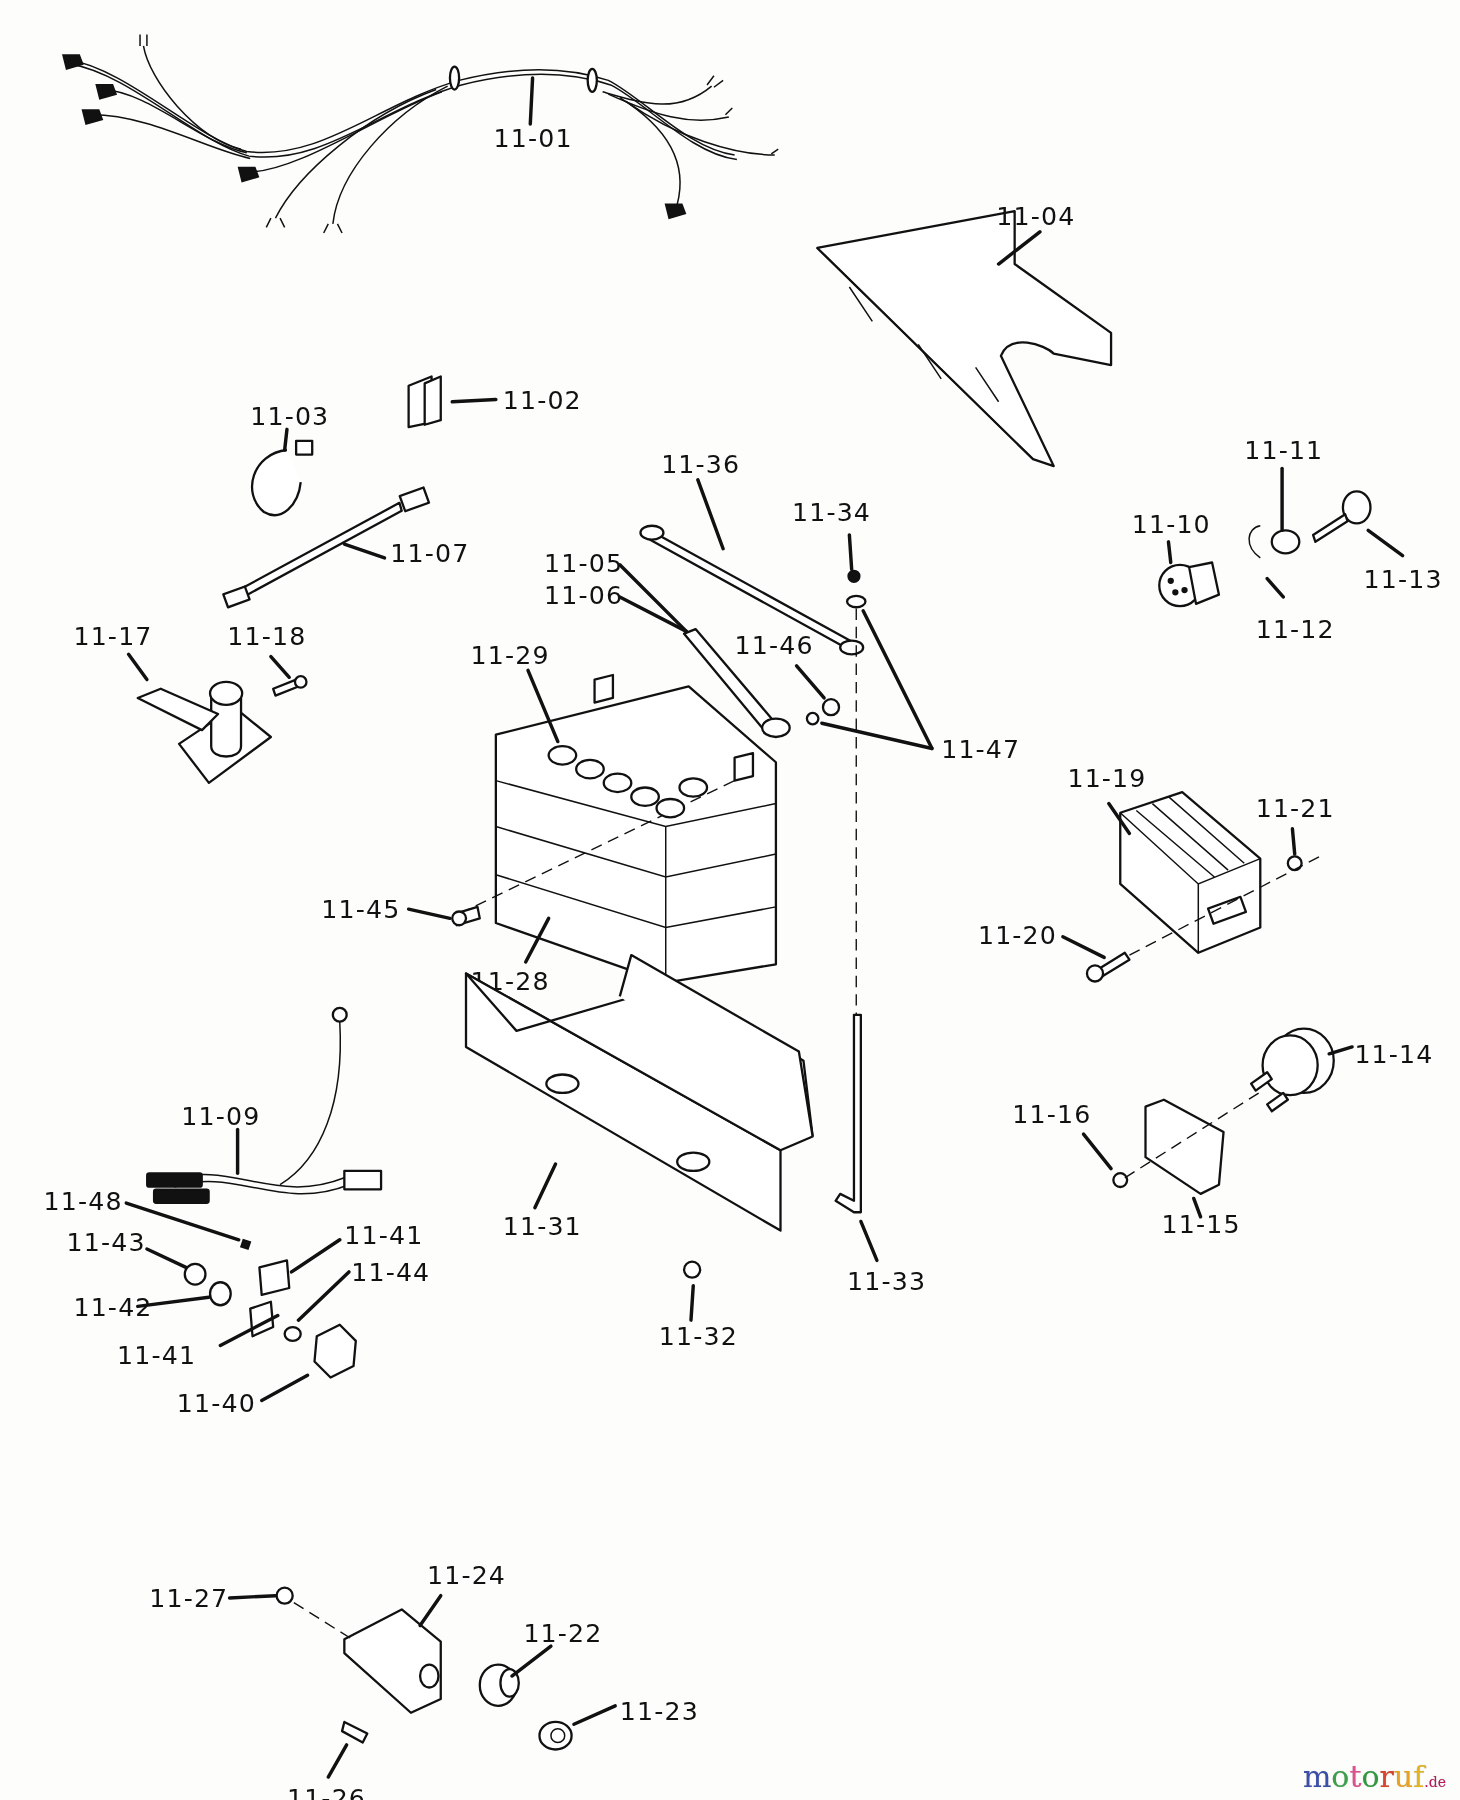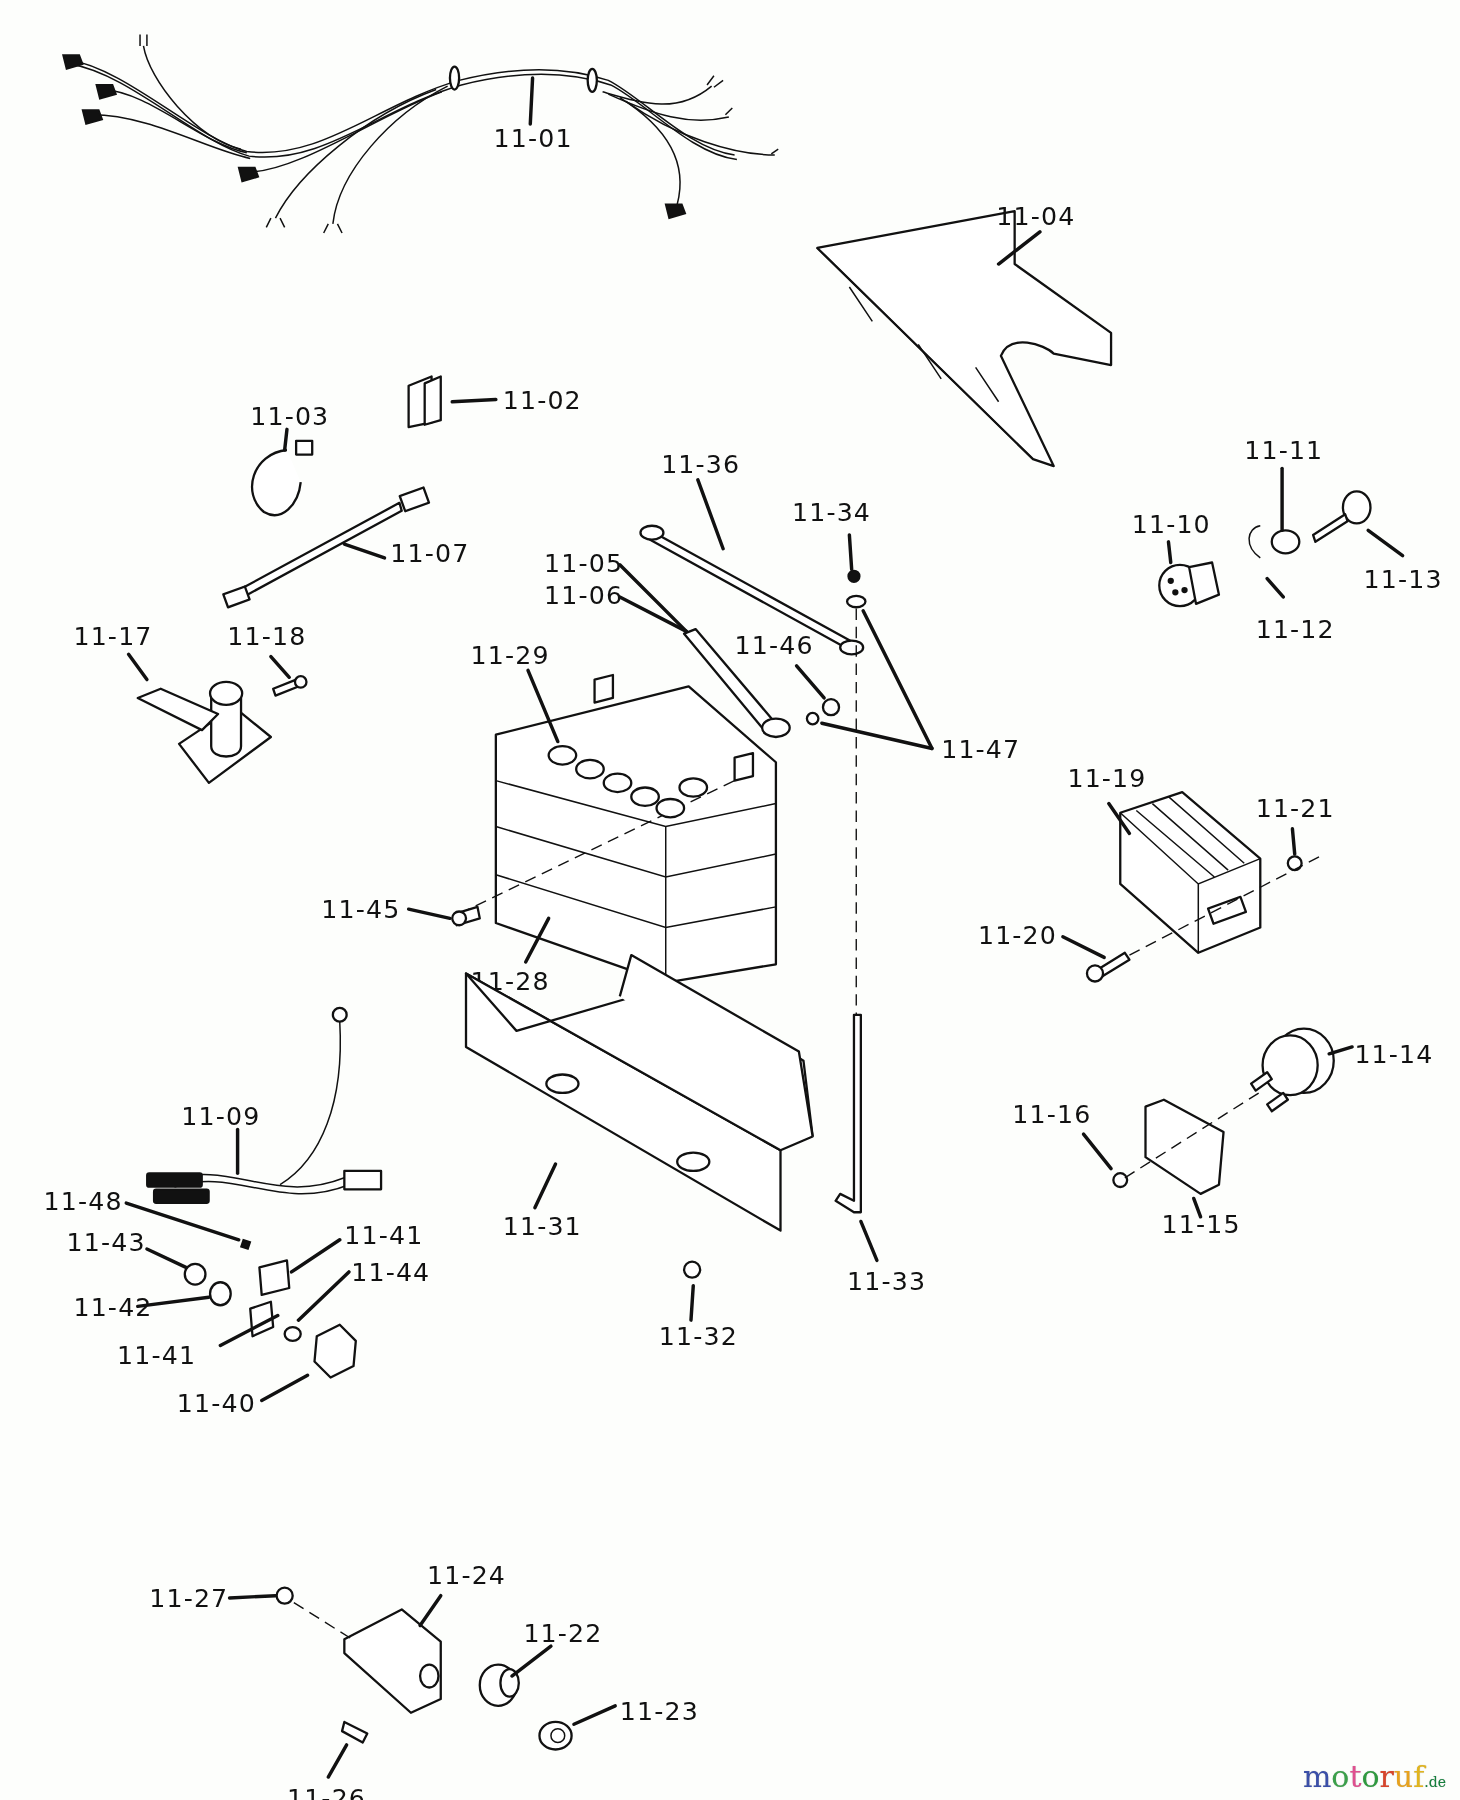--- a/index.html
+++ b/index.html
@@ -6,21 +6,21 @@
   body { width:1460px; height:1800px; overflow:hidden; position:relative; }
   #diagram { position:absolute; left:0; top:0; width:1460px; height:1800px; }
   .lbl { font-family:"DejaVu Sans", sans-serif; font-size:22px; fill:#111; letter-spacing:1px; }
   .ln { stroke:#111; stroke-width:3; fill:none; stroke-linecap:round; }
   .part { stroke:#111; stroke-width:2; fill:#fff; stroke-linejoin:round; }
   .thin { stroke:#111; stroke-width:1.3; fill:none; }
   .dash { stroke:#111; stroke-width:1.2; fill:none; stroke-dasharray:10 6; }
   .solid { fill:#111; stroke:#111; stroke-width:1.5; }
   #logo { position:absolute; right:14px; bottom:8px; font-family:"DejaVu Serif", serif; font-size:30px; line-height:1; }
   #logo span { text-shadow:0 0 1px rgba(0,0,0,0.3); }
-  #logo .tld { font-size:14px; color:#15803d; }
+  #logo .tld { font-size:14px; color:#be185d; }
 </style>
 </head>
 <body>
 
 <svg id="diagram" viewBox="0 0 1272 1568" preserveAspectRatio="none" xmlns="http://www.w3.org/2000/svg">
 
   <g>
     <path class="thin" d="M60,52 C110,60 170,120 215,132 C280,140 330,90 400,70 C460,55 500,60 530,70 C560,85 600,130 640,135"></path>
     <path class="thin" d="M62,56 C112,64 172,124 217,136 C282,144 332,94 402,74 C462,59 502,64 532,74 C562,89 602,134 642,139"></path>
     <path class="thin" d="M90,78 C130,80 175,125 215,133"></path>

